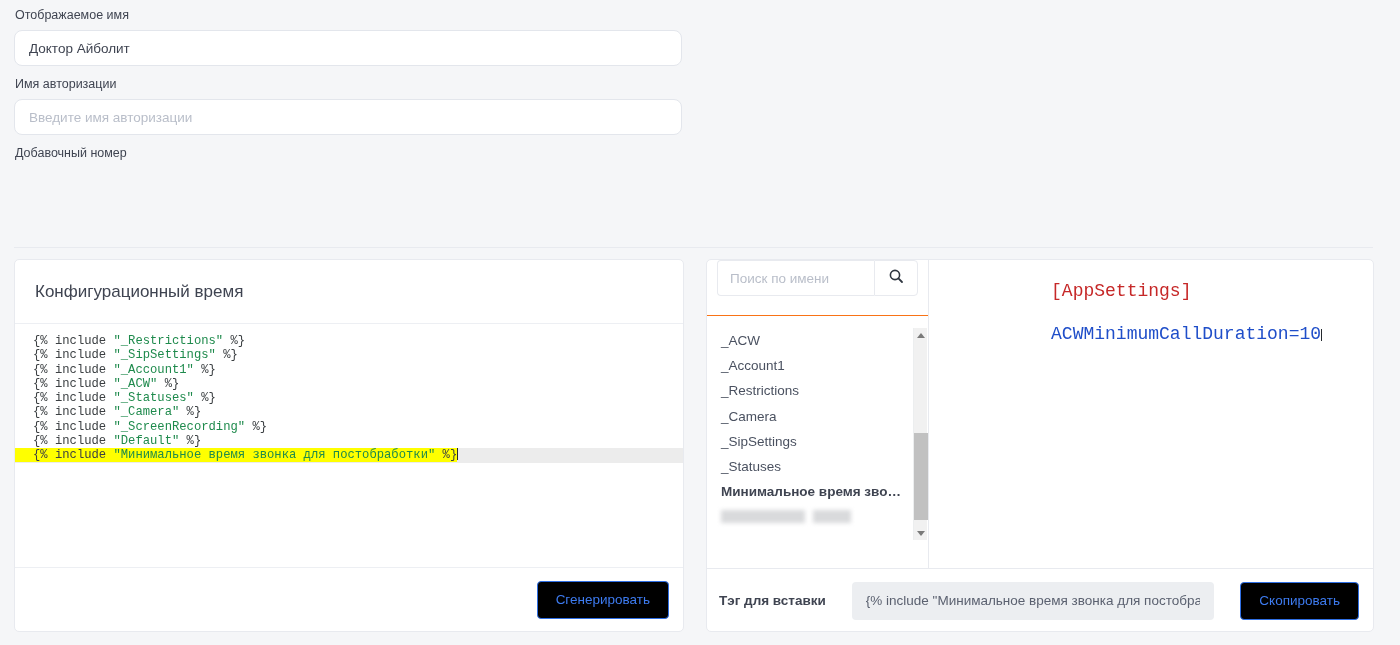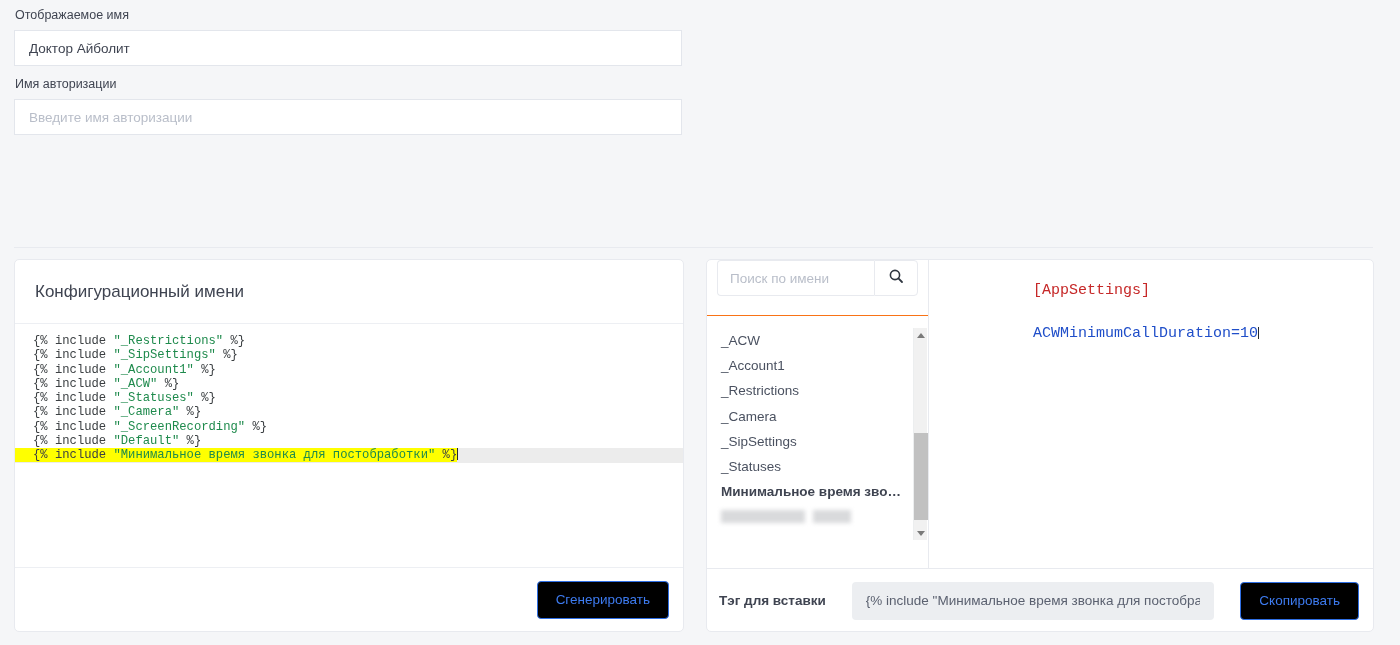--- a/index.html
+++ b/index.html
@@ -18,21 +18,21 @@
     font-size: 12.5px;
     color: #3f4451;
     margin: 0 0 7px 1px;
     line-height: 15px;
   }
   .text-input {
     display: block;
     width: 668px;
     height: 36px;
     border: 1px solid #e3e6ec;
-    border-radius: 0;
+    border-radius: 8px;
     background: #ffffff;
     padding: 0 14px;
     font-family: "Liberation Sans", sans-serif;
     font-size: 13.5px;
     color: #3f4451;
     outline: none;
   }
   .text-input::placeholder { color: #b9bec9; }
 
   
@@ -235,21 +235,21 @@
     cursor: pointer;
   }
 
   .preview {
     flex: 1;
     padding: 10px 0 0 14px;
     overflow: hidden;
   }
   .pre-line {
     font-family: "Liberation Mono", monospace;
-    font-size: 15px;
+    font-size: 18px;
     line-height: 14.3px;
     white-space: pre;
   }
   .tok-section { color: #c62828; }
   .tok-key { color: #1f4ec9; }
 
   .right-card-footer {
     height: 64px;
     border-top: 1px solid #e8eaef;
     display: flex;
@@ -283,30 +283,31 @@
 <div class="form-area">
   <div class="field">
     <div class="field-label">Отображаемое имя</div>
     <input class="text-input" type="text" value="Доктор Айболит" style="">
   </div>
   <div class="field">
     <div class="field-label">Имя авторизации</div>
     <input class="text-input" type="text" placeholder="Введите имя авторизации" style="">
   </div>
   <div class="field">
+    <div class="field-label">Добавочный номер</div>
   </div>
 </div>
 
 <div class="top-divider"></div>
 
 <div class="panels">
 
   <div class="card left-card">
     <div class="left-card-header">
-      <div class="left-card-title">Конфигурационный имени</div>
+      <div class="left-card-title">Конфигурационный время</div>
     </div>
     <div class="editor">
       <div id="code-body">
           <div class="code-line"><span><span class="tok-kw">{% include </span><span class="tok-str">"_Restrictions"</span><span class="tok-kw"> %}</span></span></div>
           <div class="code-line"><span><span class="tok-kw">{% include </span><span class="tok-str">"_SipSettings"</span><span class="tok-kw"> %}</span></span></div>
           <div class="code-line"><span><span class="tok-kw">{% include </span><span class="tok-str">"_Account1"</span><span class="tok-kw"> %}</span></span></div>
           <div class="code-line"><span><span class="tok-kw">{% include </span><span class="tok-str">"_ACW"</span><span class="tok-kw"> %}</span></span></div>
           <div class="code-line"><span><span class="tok-kw">{% include </span><span class="tok-str">"_Statuses"</span><span class="tok-kw"> %}</span></span></div>
           <div class="code-line"><span><span class="tok-kw">{% include </span><span class="tok-str">"_Camera"</span><span class="tok-kw"> %}</span></span></div>
           <div class="code-line"><span><span class="tok-kw">{% include </span><span class="tok-str">"_ScreenRecording"</span><span class="tok-kw"> %}</span></span></div>

